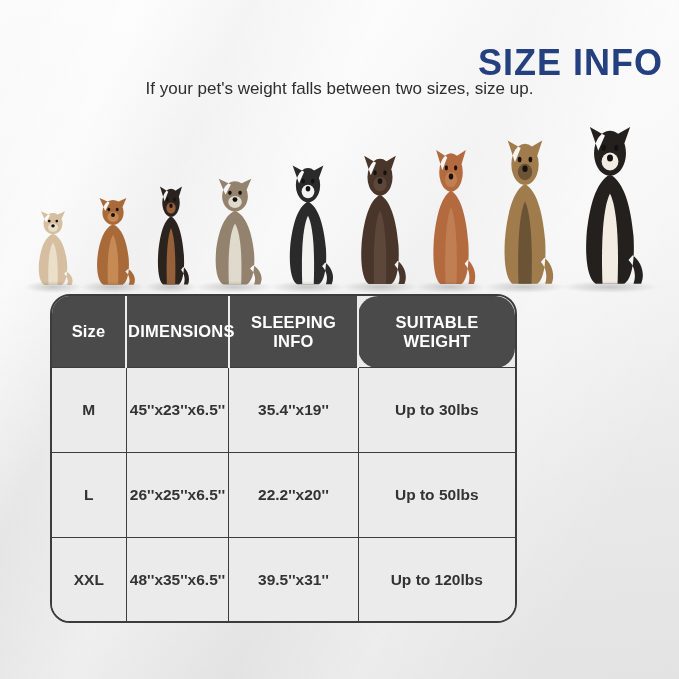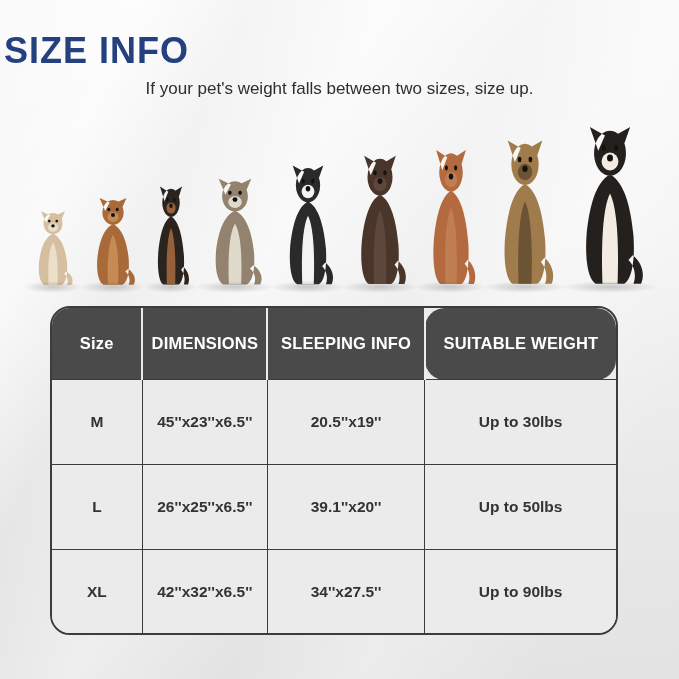--- a/index.html
+++ b/index.html
@@ -8,35 +8,35 @@
     background:linear-gradient(175deg,#fbfbfb 0%,#f5f5f5 38%,#e9e9e9 72%,#e3e3e3 100%);
     font-family:"Liberation Sans",sans-serif;
   }
   .canvas::before{
     content:"";position:absolute;inset:-40px;pointer-events:none;opacity:.55;
     background:linear-gradient(115deg,
       rgba(255,255,255,0) 8%,rgba(255,255,255,.85) 18%,rgba(214,214,214,.30) 28%,
       rgba(255,255,255,.65) 40%,rgba(220,220,220,.28) 54%,rgba(255,255,255,.55) 66%,
       rgba(255,255,255,0) 82%);
   }
-  .title{position:absolute;top:26px;left:0;right:0;margin:4px;text-align:left;
+  .title{position:absolute;top:26px;left:0;right:0;margin:16px;text-align:right;
     font-size:36px;font-weight:bold;color:#24407e;letter-spacing:1px;}
   .subtitle{position:absolute;top:79px;left:0;right:0;margin:0;text-align:center;
     font-size:17px;color:#2e2e2e;}
 
   
   .dogs{position:absolute;left:18px;right:18px;top:118px;height:168px;
     display:flex;align-items:flex-end;justify-content:center;gap:7px;}
   .dog{position:relative;flex:0 0 auto;}
   .dog svg{display:block;width:100%;height:100%;}
   .dog::after{content:"";position:absolute;left:-8%;right:-8%;bottom:-7px;height:12px;
     background:radial-gradient(ellipse closest-side,rgba(80,80,80,.28),rgba(80,80,80,0));}
 
   
-  .table-wrap{position:absolute;left:50px;top:306px;width:568px;height:329px;
+  .table-wrap{position:absolute;left:50px;top:294px;width:467px;height:329px;
     box-sizing:border-box;border:2px solid #3c3c3c;border-radius:20px;overflow:hidden;
     background:#ebebeb;}
   table{width:100%;height:100%;border-collapse:collapse;table-layout:fixed;}
   th{background:#4a4a4a;color:#fff;font-size:16.5px;font-weight:bold;
     height:69px;border-right:2.5px solid #ececec;letter-spacing:.2px;text-align:center;}
   th:last-child{border-right:none;border-radius:20px;}
   td{background:#ebebeb;border:1.6px solid #3c3c3c;text-align:center;
     font-size:15.5px;font-weight:bold;color:#333;}
   tbody td:first-child{border-left:none;}
   tbody td:last-child{border-right:none;}
@@ -202,32 +202,32 @@
           <th>Size</th>
           <th>DIMENSIONS</th>
           <th>SLEEPING INFO</th>
           <th>SUITABLE WEIGHT</th>
         </tr>
       </thead>
       <tbody>
         <tr>
           <td>M</td>
           <td>45''x23''x6.5''</td>
-          <td>20.5''x19''</td>
+          <td>35.4''x19''</td>
           <td>Up to 30lbs</td>
         </tr>
         <tr>
           <td>L</td>
           <td>26''x25''x6.5''</td>
-          <td>39.1''x20''</td>
+          <td>22.2''x20''</td>
           <td>Up to 50lbs</td>
         </tr>
         <tr>
-          <td>XL</td>
-          <td>42''x32''x6.5''</td>
-          <td>34''x27.5''</td>
-          <td>Up to 90lbs</td>
+          <td>XXL</td>
+          <td>48''x35''x6.5''</td>
+          <td>39.5''x31''</td>
+          <td>Up to 120lbs</td>
         </tr>
       </tbody>
     </table>
   </div>
 
 </div>
 
 </body></html>

